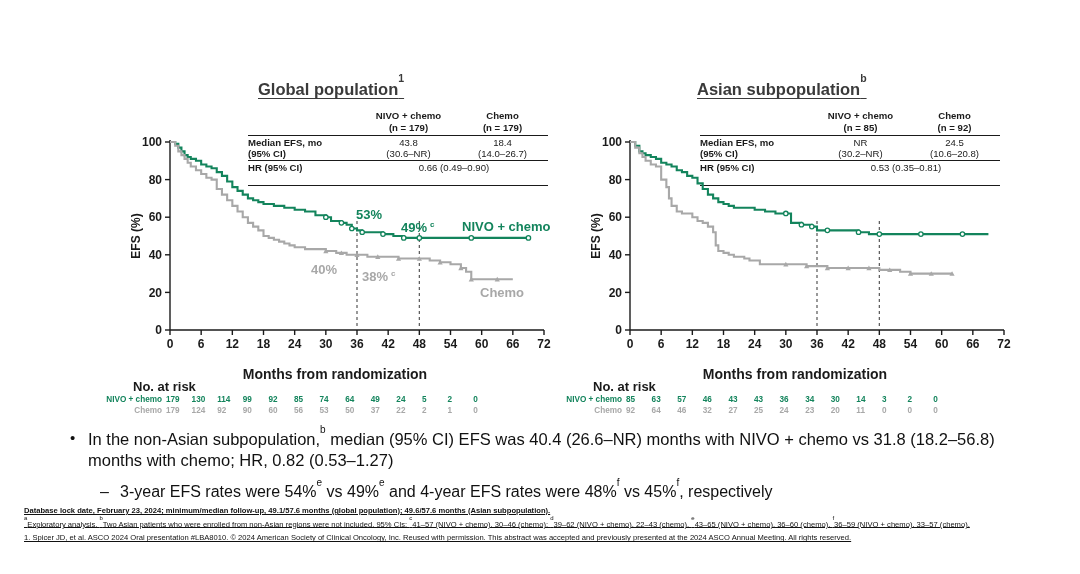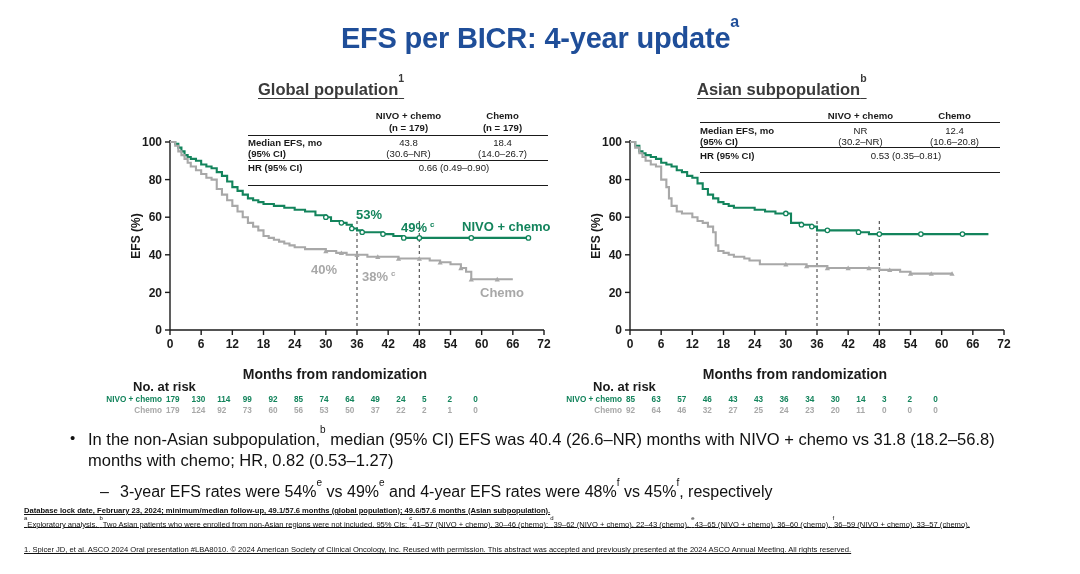--- a/index.html
+++ b/index.html
@@ -86,30 +86,27 @@
   .b-txt{flex:1;}
   .b-txt sup{font-size:10px;position:relative;top:-0.5em;}
   .sub-row{display:flex;align-items:flex-start;margin-top:9px;margin-left:30px;font-size:16px;line-height:1.33;}
   .sub-dash{width:20px;flex:0 0 20px;}
 
   
   .footnotes{position:absolute;left:24px;top:506px;width:1056px;color:#111;text-decoration:underline;}
   .fn{font-size:7.6px;line-height:1.42;}
   .fn.bold{font-weight:bold;}
   .fn sup{font-size:6px;position:relative;top:-0.45em;}
-  .fn-ref{font-size:7.6px;line-height:1.42;margin-top:15px;}
+  .fn-ref{font-size:7.6px;line-height:1.42;margin-top:3px;}
 </style>
 </head>
 <body>
 
 <div id="slide">
 
-  <div class="slide-title">
-    <span>EFS per BICR: 4-year update</span><sup>a</sup>
-  </div>
 
   <div class="panel-head" id="head-left">
     <span>Global population</span><sup>1</sup>
   </div>
   <div class="panel-head" id="head-right">
     <span>Asian subpopulation</span><sup>b</sup>
   </div>
 
   <table class="stats" id="stats-left">
     <colgroup>
@@ -150,24 +147,29 @@
         <col class="c1">
         <col class="c2">
         <col class="c3">
       </colgroup>
     <tbody>
       <tr>
         <td class="hdr"></td>
         <td class="hdr">NIVO + chemo</td>
         <td class="hdr">Chemo</td>
       </tr>
+      <tr>
+        <td class="hdr"></td>
+        <td class="hdr">(n = 85)</td>
+        <td class="hdr">(n = 92)</td>
+      </tr>
       <tr class="rule-top">
         <td class="lbl">Median EFS, mo</td>
         <td class="num">NR</td>
-        <td class="num">12.4</td>
+        <td class="num">24.5</td>
       </tr>
       <tr>
         <td class="lbl">(95% CI)</td>
         <td class="num">(30.2–NR)</td>
         <td class="num">(10.6–20.8)</td>
       </tr>
       <tr class="rule-bot">
         <td class="lbl">HR (95% CI)</td>
         <td class="num" colspan="2">0.53 (0.35–0.81)</td>
       </tr>
@@ -346,21 +348,21 @@
             <td class="v">24</td>
             <td class="v">5</td>
             <td class="v">2</td>
             <td class="v">0</td>
           </tr>
           <tr class="chemo">
             <td class="rowlab">Chemo</td>
             <td class="v">179</td>
             <td class="v">124</td>
             <td class="v">92</td>
-            <td class="v">73</td>
+            <td class="v">90</td>
             <td class="v">60</td>
             <td class="v">56</td>
             <td class="v">53</td>
             <td class="v">50</td>
             <td class="v">37</td>
             <td class="v">22</td>
             <td class="v">2</td>
             <td class="v">1</td>
             <td class="v">0</td>
           </tr>

